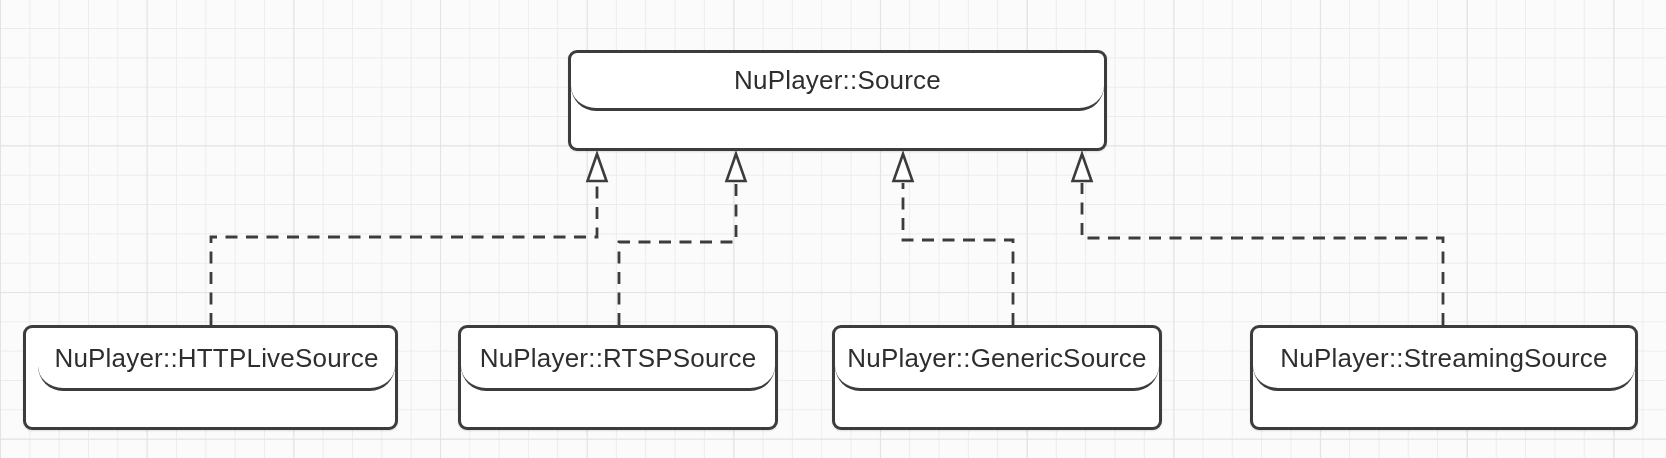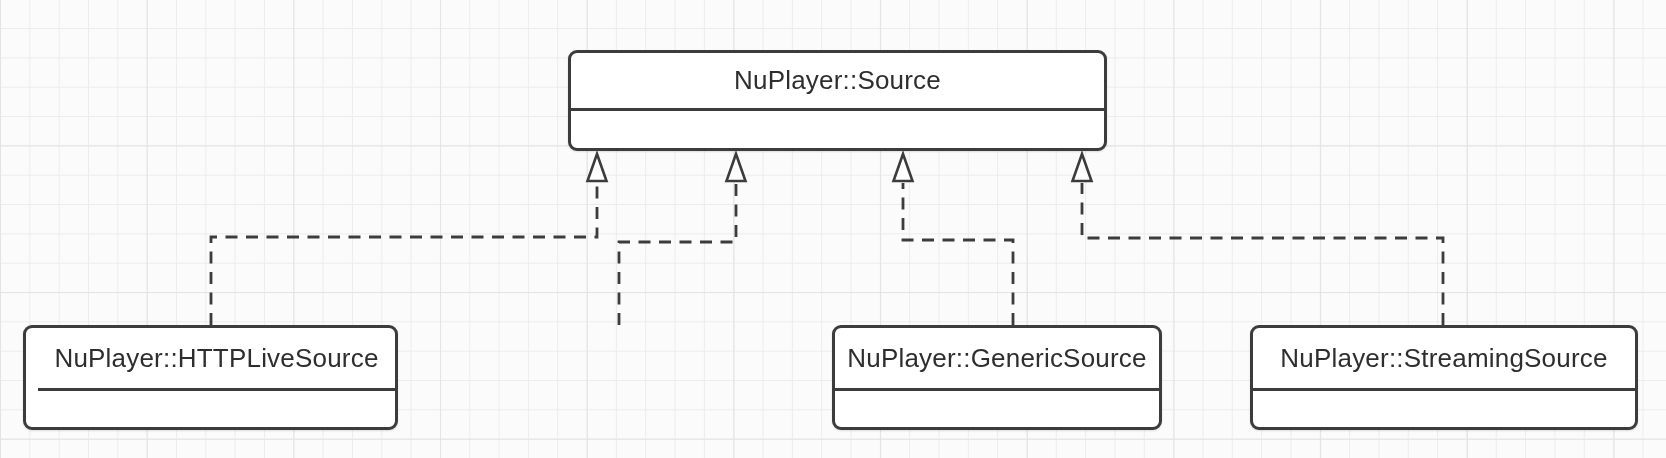--- a/index.html
+++ b/index.html
@@ -23,21 +23,21 @@
   .arrowhead{fill:#ffffff;stroke:#3c3c3c;stroke-width:2.6;stroke-linejoin:miter;}
   .uml-class{
     position:absolute;z-index:2;box-sizing:border-box;
     background:#ffffff;border:3px solid #3c3c3c;border-radius:9px;
     box-shadow:0 1px 2px rgba(0,0,0,0.12);
   }
   .uml-title{
     display:flex;align-items:center;justify-content:center;
     border-bottom:3px solid #3c3c3c;
     font-size:26px;font-weight:400;color:#2e2e2e;
-    white-space:nowrap;letter-spacing:0.2px;
+    white-space:nowrap;letter-spacing:0.2px;border-radius:25px;
   }
   .uml-members{width:100%;}
   
   .box-parent{left:568px;top:50px;width:539px;height:101px;}
   .box-parent .uml-title{height:55px;}
   
   .box-child .uml-title{height:60px;}
   .box-http{left:23px;top:325px;width:375px;height:105px;padding-left:12px;}
   .box-rtsp{left:458px;top:325px;width:320px;height:105px;}
   .box-generic{left:832px;top:325px;width:330px;height:105px;}
@@ -66,20 +66,24 @@
   <div class="uml-class box-parent">
     <div class="uml-title">NuPlayer::Source</div>
     <div class="uml-members"></div>
   </div>
 
   <div class="uml-class box-child box-http">
     <div class="uml-title">NuPlayer::HTTPLiveSource</div>
     <div class="uml-members"></div>
   </div>
 
+  <div class="uml-class box-child box-rtsp">
+    <div class="uml-title">NuPlayer::RTSPSource</div>
+    <div class="uml-members"></div>
+  </div>
 
   <div class="uml-class box-child box-generic">
     <div class="uml-title">NuPlayer::GenericSource</div>
     <div class="uml-members"></div>
   </div>
 
   <div class="uml-class box-child box-streaming">
     <div class="uml-title">NuPlayer::StreamingSource</div>
     <div class="uml-members"></div>
   </div>

